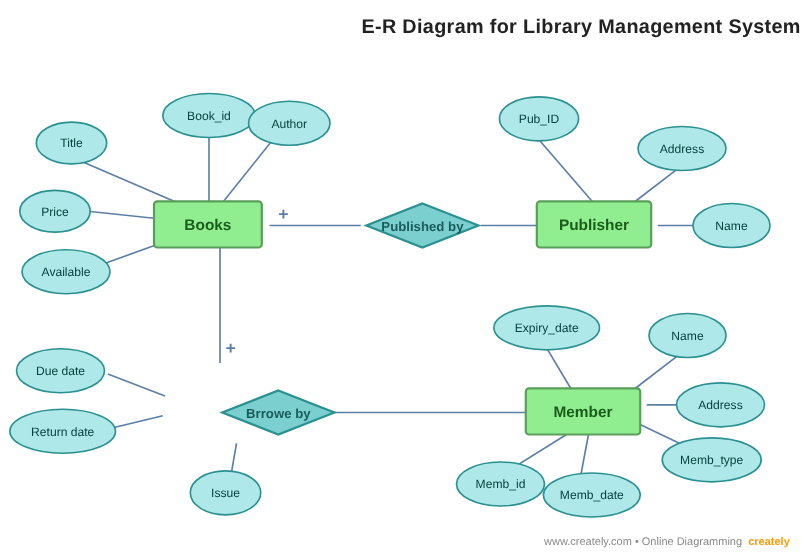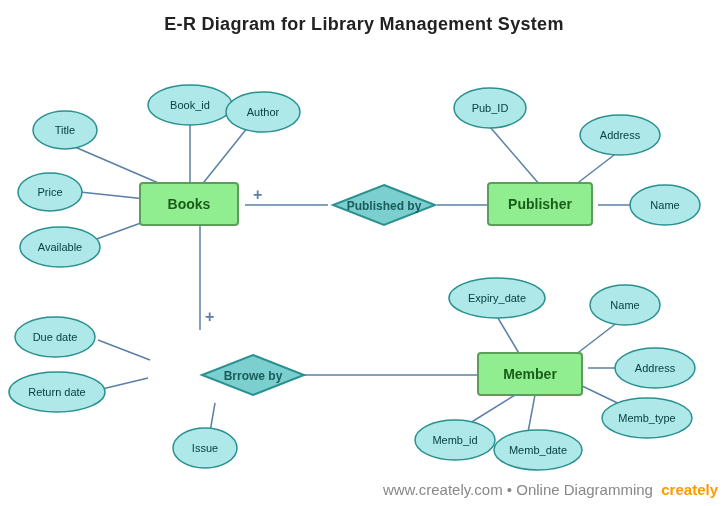--- a/index.html
+++ b/index.html
@@ -11,39 +11,39 @@
       overflow: hidden;
       position: relative;
     }
     .diagram-container {
       width: 728px;
       height: 506px;
       position: relative;
       background: #fff;
     }
     .title {
-      text-align: center;
+      text-align: right;
       font-size: 18px;
       font-weight: bold;
       color: #222;
       padding-top: 14px;
       letter-spacing: 0.3px;
     }
     svg.diagram-svg {
       position: absolute;
       top: 0; left: 0;
       width: 728px;
       height: 506px;
       pointer-events: none;
     }
     .watermark {
       position: absolute;
       bottom: 8px;
       right: 10px;
-      font-size: 15px;
+      font-size: 10px;
       color: #888;
     }
     .watermark span {
       color: #f90;
       font-weight: bold;
     }
   </style>
 </head>
 <body>
 

